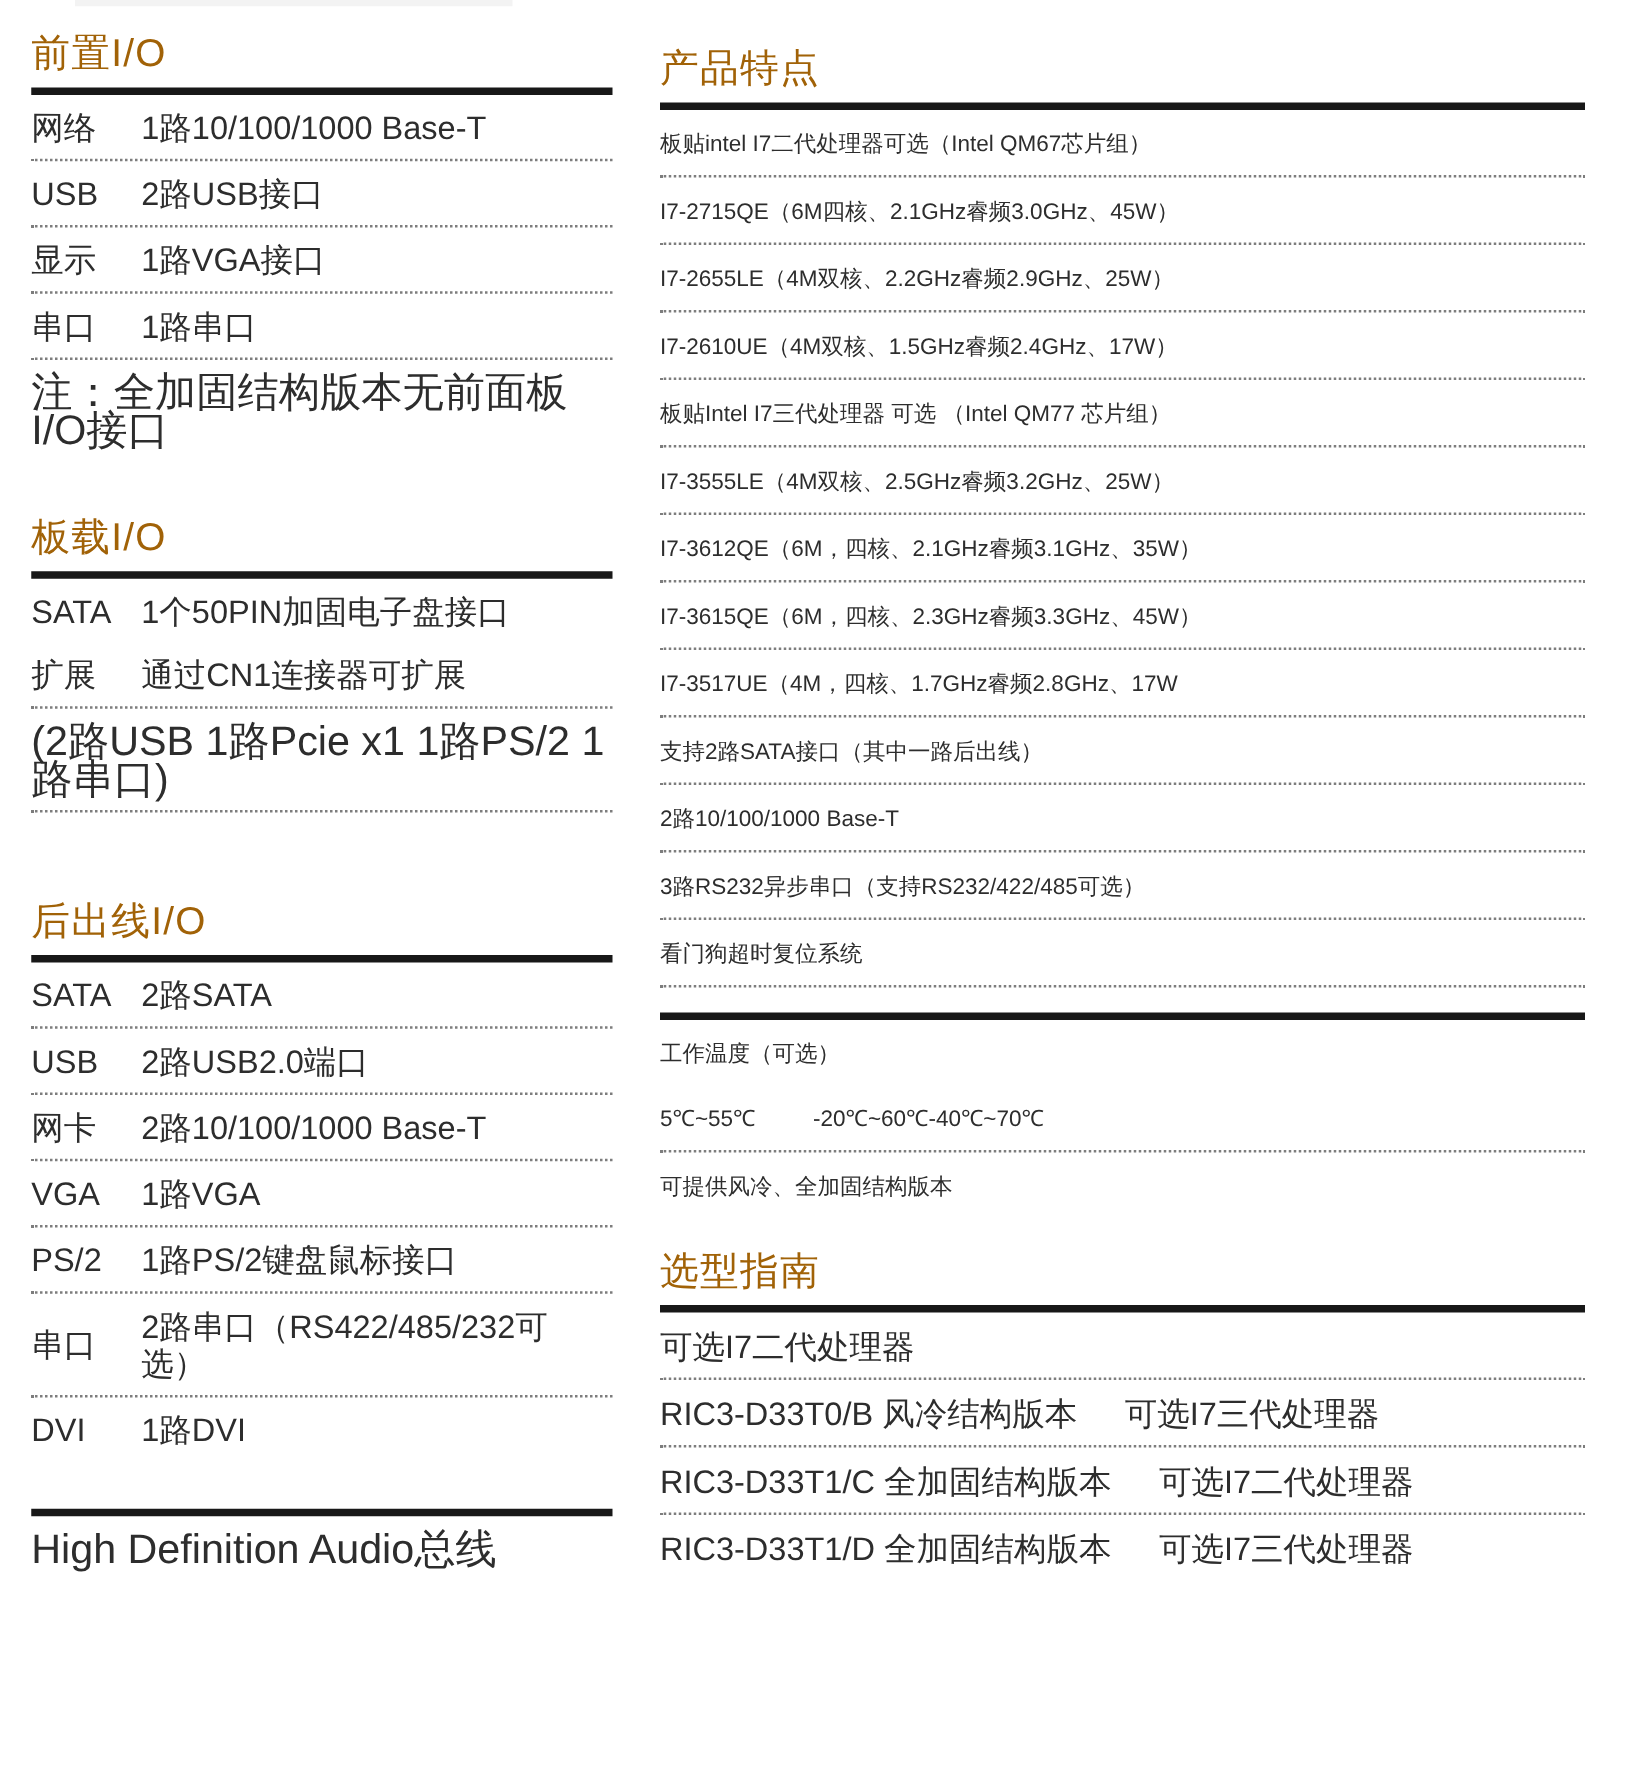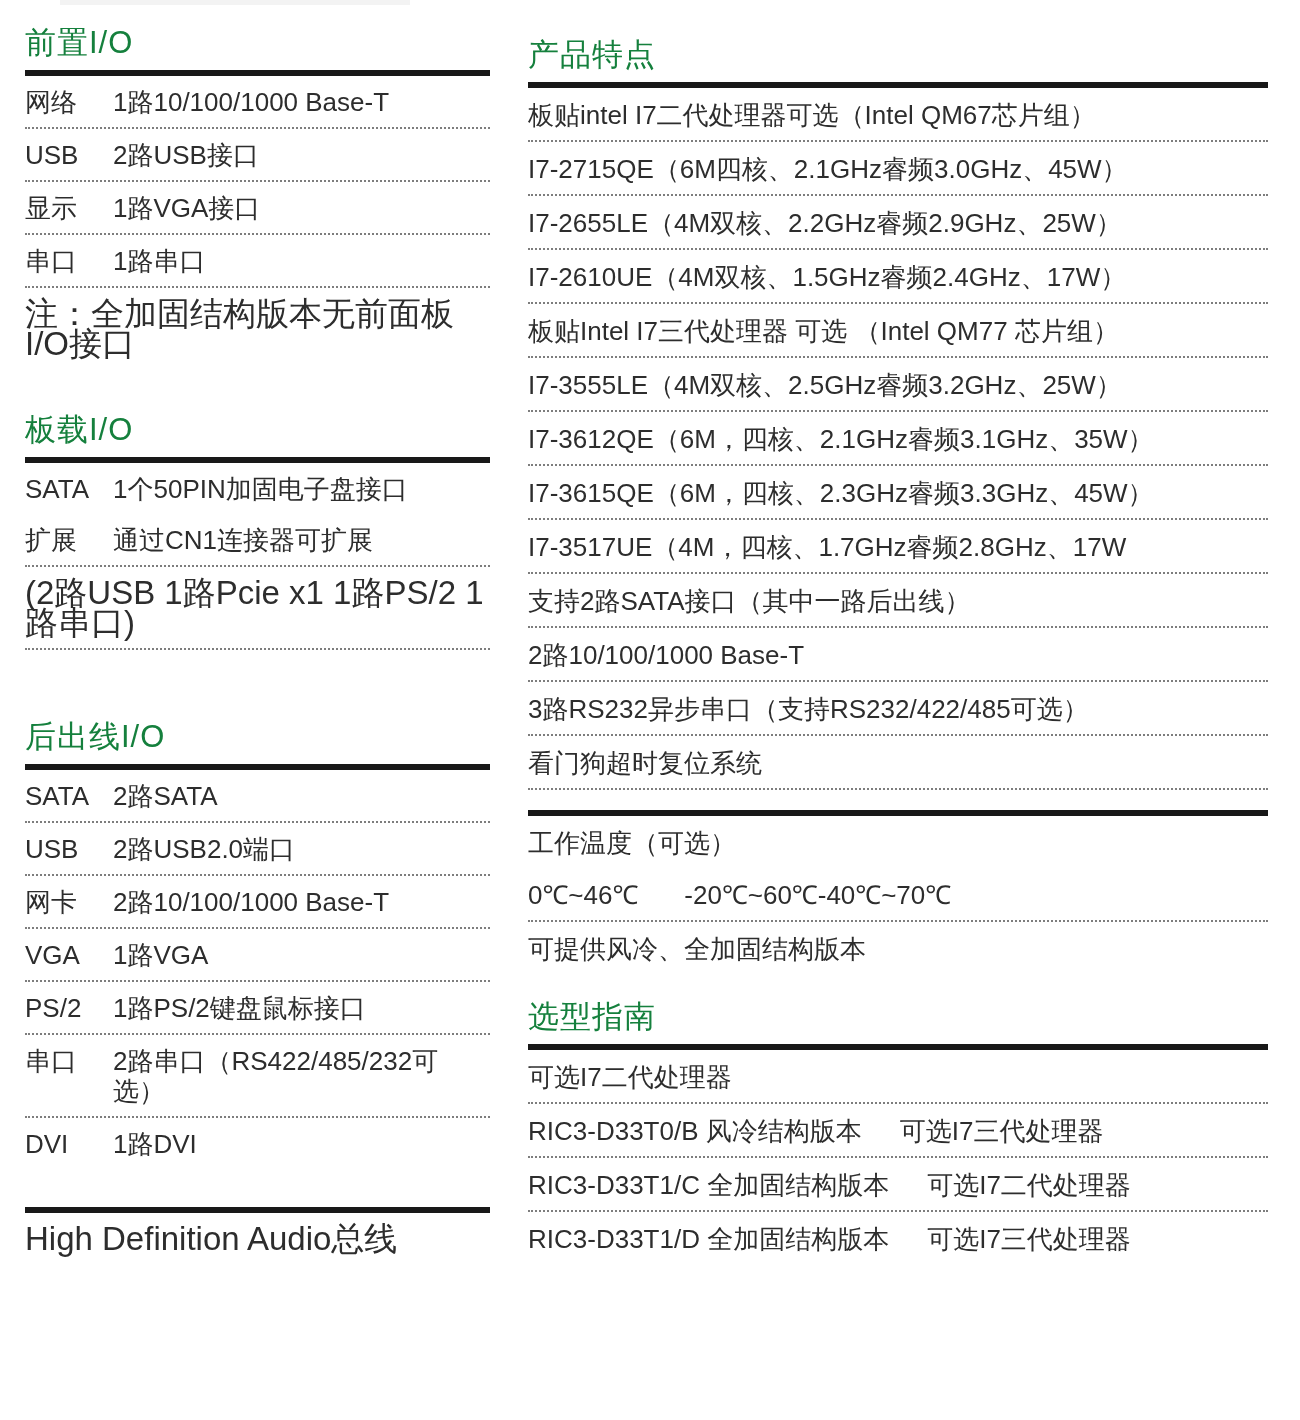--- a/index.html
+++ b/index.html
@@ -8,40 +8,40 @@
     font-family:"Liberation Sans", sans-serif;
     color:#2d2d2d;
     -webkit-font-smoothing:antialiased;
   }
   .top-fragment{position:absolute;top:0;left:60px;width:350px;height:5px;background:#f3f3f3;}
   .page{display:flex;padding:26px 30px 0 25px;box-sizing:border-box;gap:38px;}
   .col-left{width:465px;flex:none;}
   .col-right{width:740px;flex:none;padding-top:12px;}
 
   .section-title{
-    color:#15803d;font-size:31px;line-height:34px;font-weight:400;
+    color:#a16207;font-size:31px;line-height:34px;font-weight:400;
     margin:0 0 10px 0;letter-spacing:1px;
   }
   .rule{height:6px;background:#181818;}
 
   
   .spec-row{
     display:flex;align-items:baseline;
     font-size:26px;line-height:30px;
     padding:11px 0 10px;
   }
   .spec-label{width:88px;flex:none;}
   .spec-value{flex:1;}
   .single-line{display:block;font-size:33px;line-height:30px;padding:11px 0 10px;}
 
-  .dotted{border-bottom:2px dotted #7d7d7d;}
+  .dotted{border-bottom:2px dotted #7d7d7d;align-items:center;}
 
   
   .feature-item{
-    font-size:26px;line-height:30px;
+    font-size:18px;line-height:30px;
     padding:12px 0 10px;
   }
   .temps-row{display:flex;}
   .temps-row span:nth-child(1){margin-right:46px;}
   .temps-row span:nth-child(2){}
 
   .sel-row{
     display:flex;align-items:baseline;
     font-size:26px;line-height:30px;
     padding:12px 0 10px;column-gap:38px;
@@ -155,21 +155,21 @@
       <div class="feature-item dotted">支持2路SATA接口（其中一路后出线）</div>
       <div class="feature-item dotted">2路10/100/1000 Base-T</div>
       <div class="feature-item dotted">3路RS232异步串口（支持RS232/422/485可选）</div>
       <div class="feature-item dotted">看门狗超时复位系统</div>
     </section>
 
     <section class="mt-env">
       <div class="rule"></div>
       <div class="feature-item">工作温度（可选）</div>
       <div class="feature-item dotted temps-row">
-        <span>0℃~46℃</span>
+        <span>5℃~55℃</span>
         <span>-20℃~60℃</span>
         <span>-40℃~70℃</span>
       </div>
       <div class="feature-item">可提供风冷、全加固结构版本</div>
     </section>
 
     <section class="mt-sel">
       <h2 class="section-title">选型指南</h2>
       <div class="rule"></div>
       <div class="sel-row dotted">

